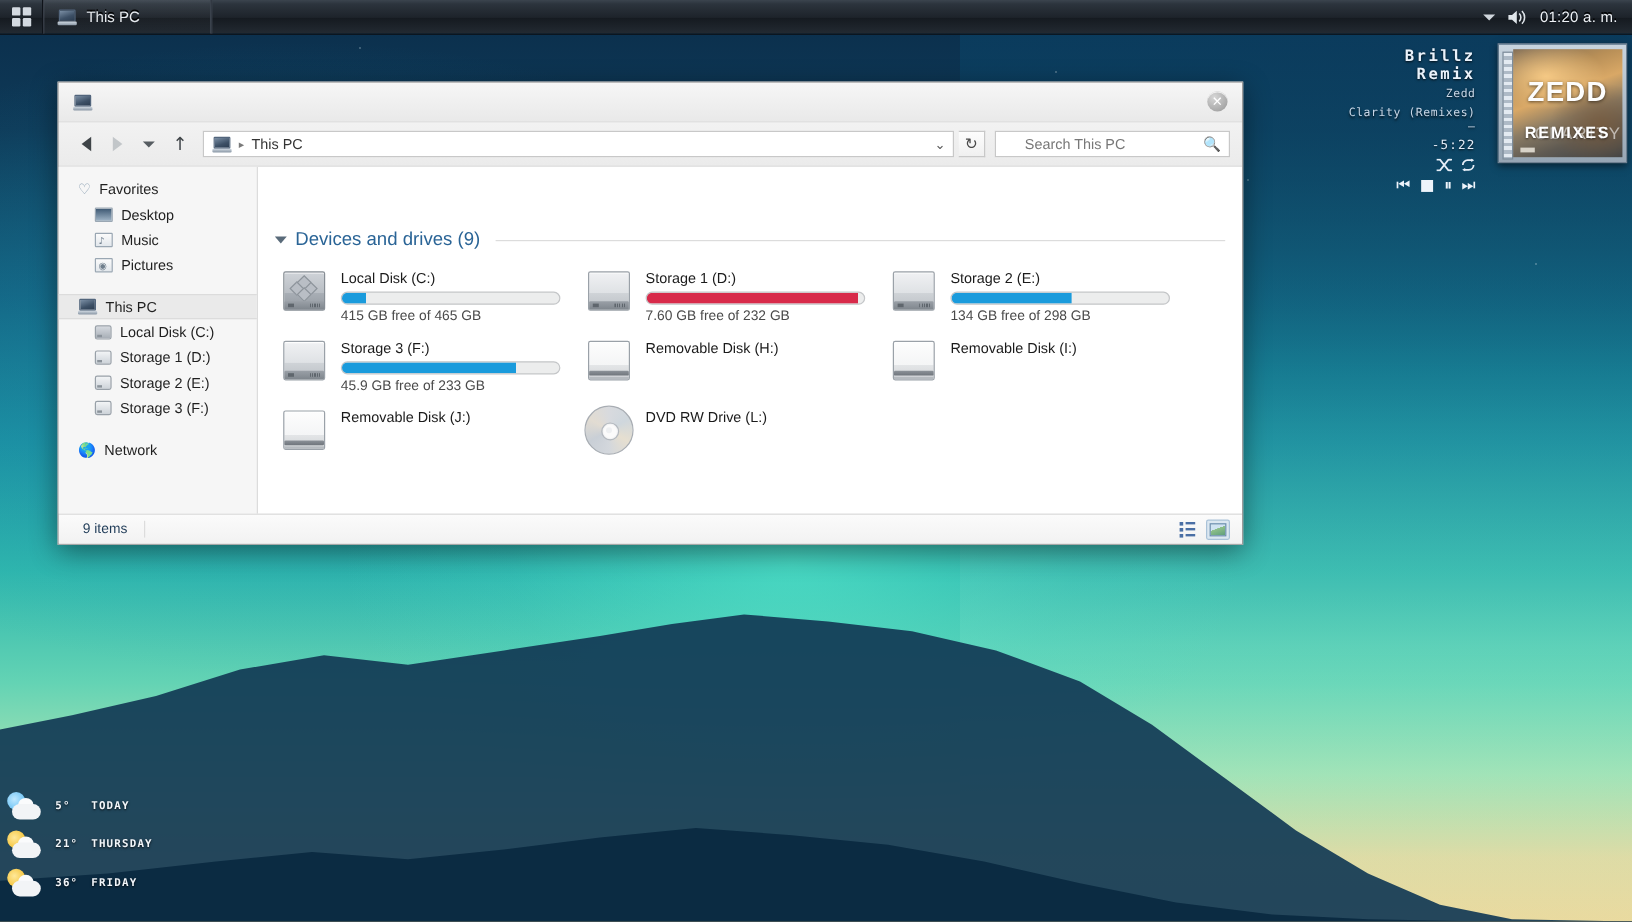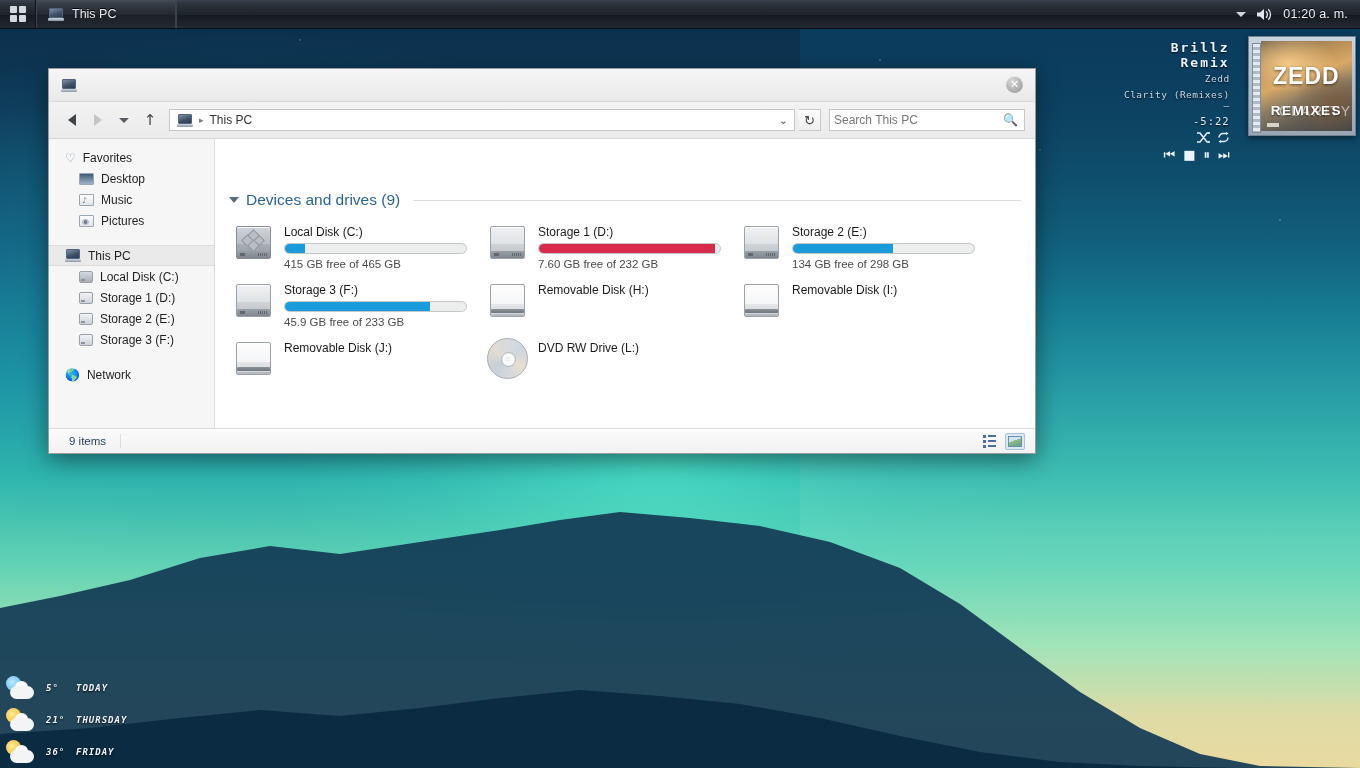--- a/index.html
+++ b/index.html
@@ -127,21 +127,21 @@
     flex: 1; height: 22px; background: #fff; border: 1px solid #c8c8c8;
     display: flex; align-items: center; gap: 6px; padding: 0 6px 0 7px; margin: 0 4px 0 6px;
   }
   .addr .sep { color: #7a7a7a; font-size: 9px; }
   .addr .crumb { font-size: 12px; color: #333; }
   .addr .dd { margin-left: auto; color:#555; font-size: 11px; }
   .refresh { width: 22px; height: 22px; border: 1px solid #c8c8c8; border-left: none; background: linear-gradient(180deg,#fdfdfd,#f0f0f0);
     display:flex;align-items:center;justify-content:center; color:#4a4a4a; font-size: 13px; font-family:"DejaVu Sans",sans-serif;}
   .search {
     width: 196px; height: 22px; background: #fff; border: 1px solid #c8c8c8;
-    display:flex; align-items:center; padding: 0 6px 0 4px; margin-left: 8px;
+    display:flex; align-items:center; padding: 0 6px 0 24px; margin-left: 8px;
   }
   .search .ph { color: #777; font-size: 12px; flex:1; }
   .search .mag { color:#555; font-size: 12px; font-family:"DejaVu Sans",sans-serif;}
 
   .body-row { flex: 1; display: flex; min-height: 0; background:#fff; }
   .sidebar {
     width: 166px; background: #f6f6f6; border-right: 1px solid #dcdcdc;
     padding-top: 8px; flex-shrink: 0;
   }
   .sb-item { height: 21px; display:flex; align-items:center; gap:7px; padding-left: 16px; font-size: 12px; color:#1f1f1f; }
@@ -243,21 +243,21 @@
   .art .zedd { position:absolute; left:0; right:0; top:22px; text-align:center; color:#fdfdfd;
     font-family:"Liberation Sans",sans-serif; font-weight:bold; font-size:23px; letter-spacing:1px;
     text-shadow: 0 1px 3px rgba(0,0,0,.6); }
   .art .clarity { position:absolute; left:0; right:0; top:62px; text-align:right; color:rgba(255,255,255,.58);
     font-size:14px; letter-spacing:2px; font-family:Liberation Sans, sans-serif;}
   .art .remixes { position:absolute; left:0; right:0; top:62px; text-align:center; color:#fff; font-weight:bold;
     font-size:13.5px; letter-spacing:1.5px; font-family:"Liberation Sans",sans-serif; text-shadow: 0 1px 2px rgba(0,0,0,.6);}
   .art .nub { position:absolute; left:6px; bottom:4px; width:12px; height:4px; background:#d8d3c8; }
 
   
-  #weather { position: absolute; left: 6px; bottom: 0; width: 160px; z-index: 20; font-style: italic; }
+  #weather { position: absolute; left: 6px; bottom: 16px; width: 160px; z-index: 20; }
   .wrow { display:flex; align-items:center; gap:10px; height: 32px; }
   .wico { width: 30px; height: 24px; position: relative; flex-shrink:0; }
   .wico .sun { position:absolute; left:0; top:0; width:15px;height:15px;border-radius:50%;
     background: radial-gradient(circle at 40% 40%, #ffe89a, #f5c63f 70%, #e0a820); }
   .wico.moon .sun { background: radial-gradient(circle at 40% 40%, #bfe8ff, #6fc4f5 70%, #3aa2e0); }
   .wico .cl1 { position:absolute; left:4px; bottom:1px; width:24px; height:13px; border-radius:7px; background:#f2f4f6; }
   .wico .cl2 { position:absolute; left:9px; bottom:7px; width:13px; height:12px; border-radius:50%; background:#fafbfc; }
   .wtxt { color:#f2f6fa; font-family:"DejaVu Sans Mono", monospace; font-size: 9px; letter-spacing:1px; font-weight:bold;
     text-shadow: 0 1px 2px rgba(0,0,0,.85); }
   .wtemp { display:inline-block; width:30px; }

